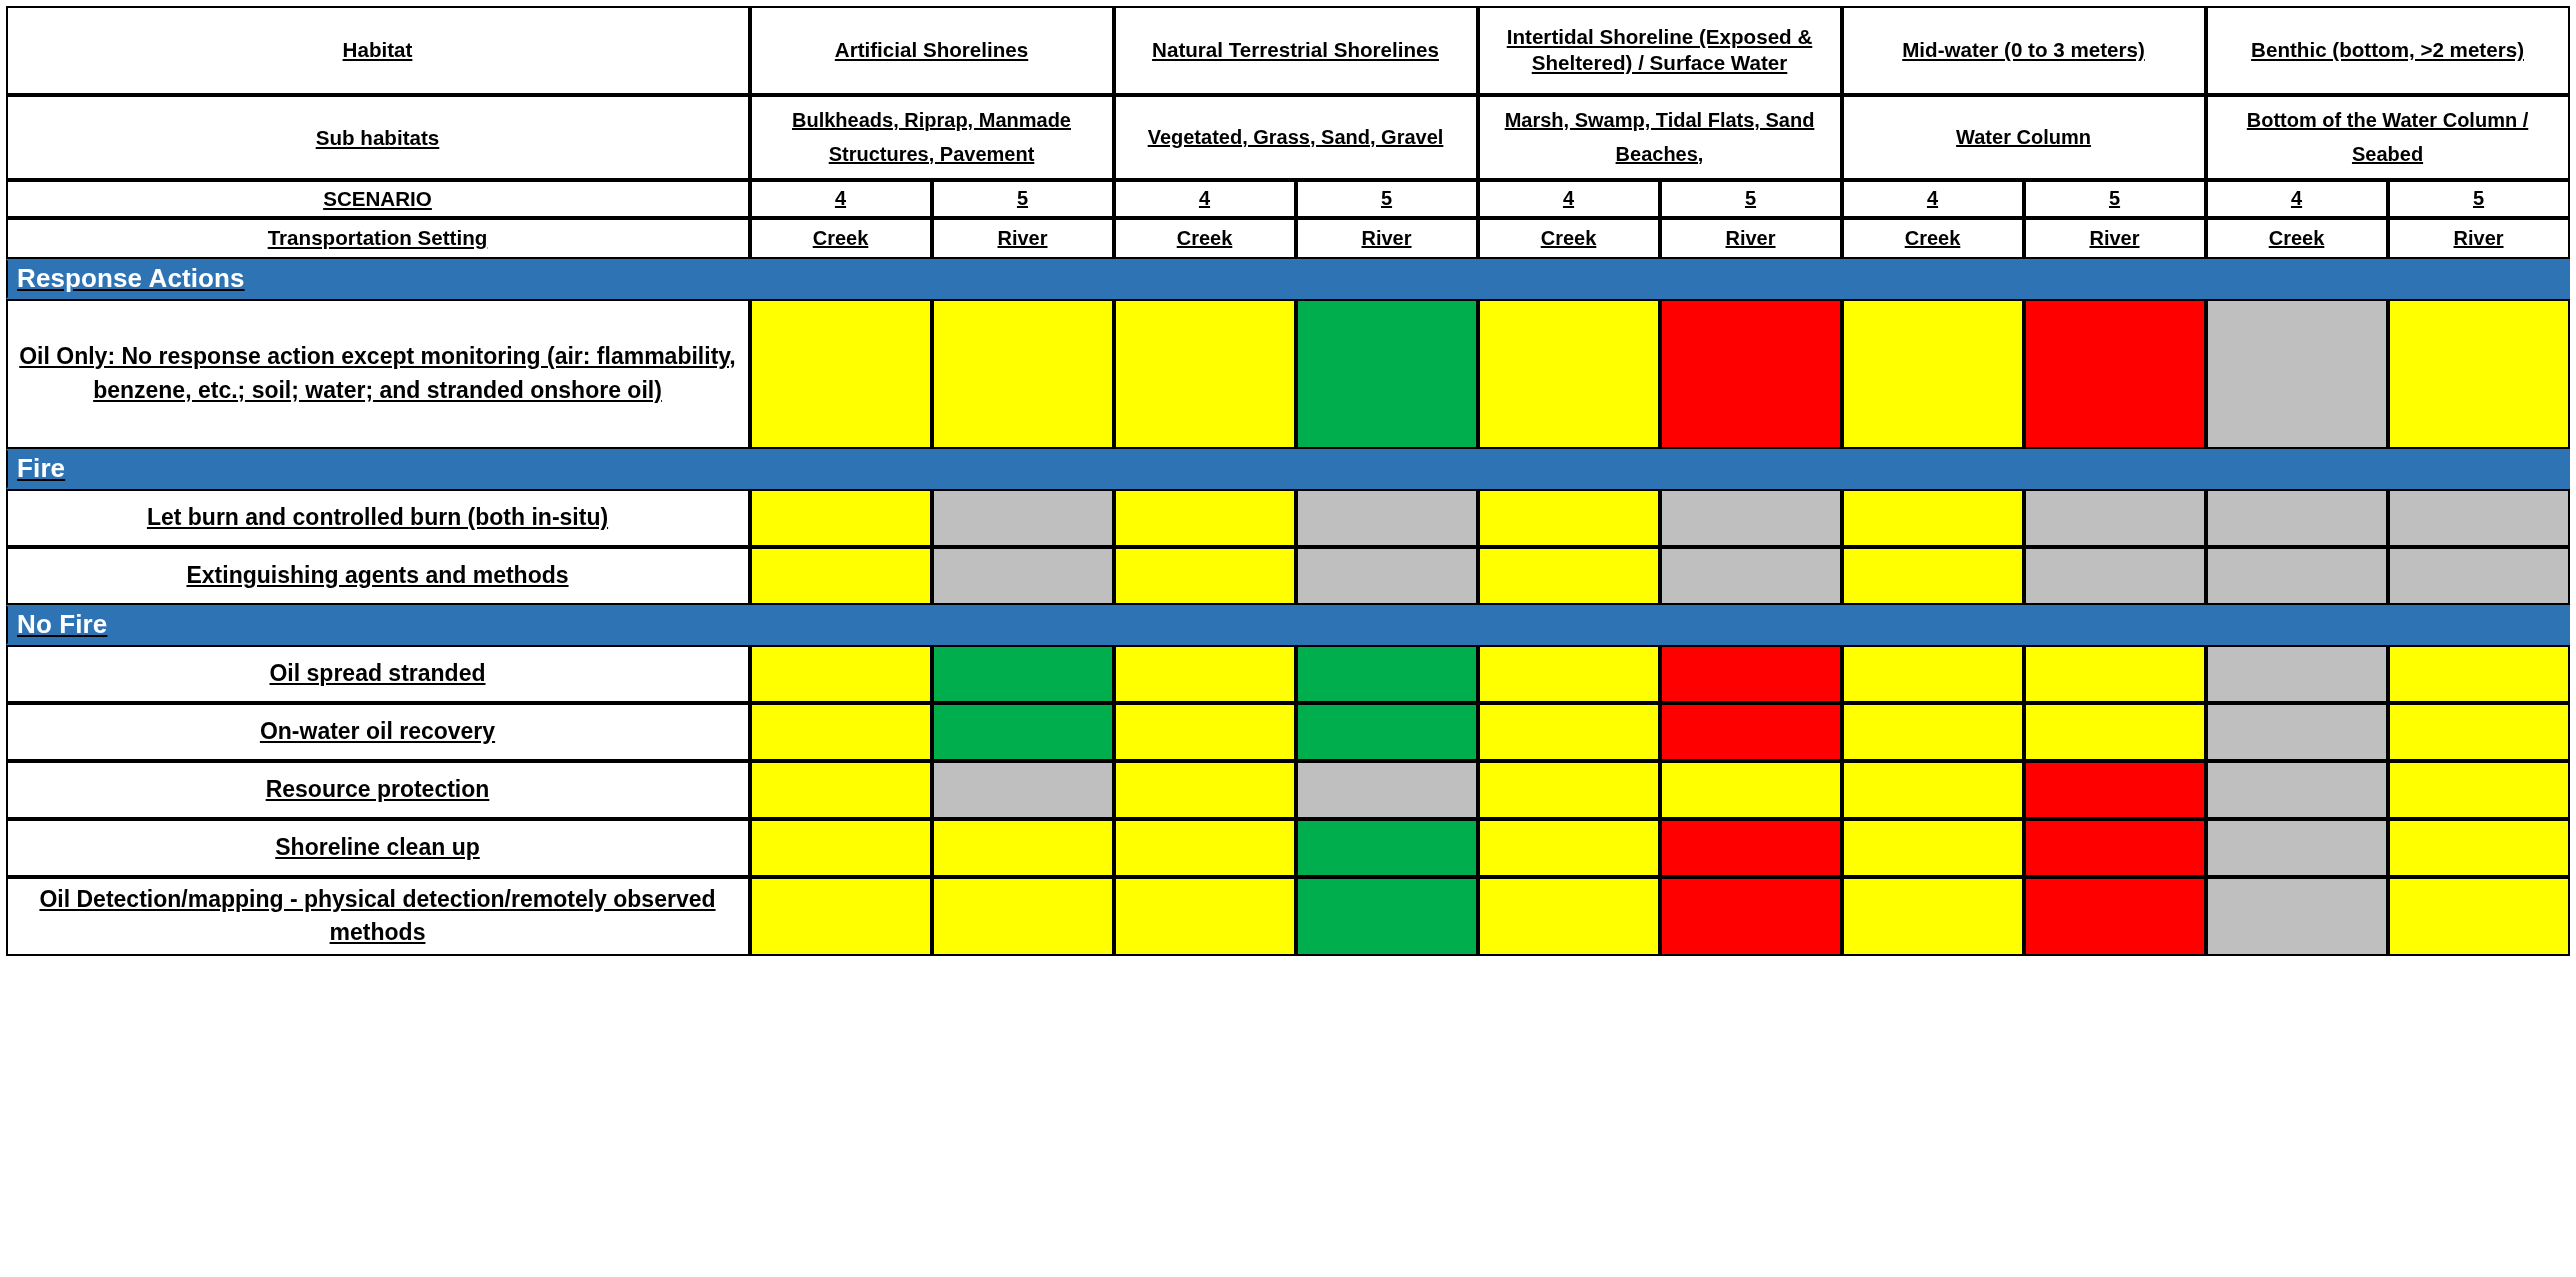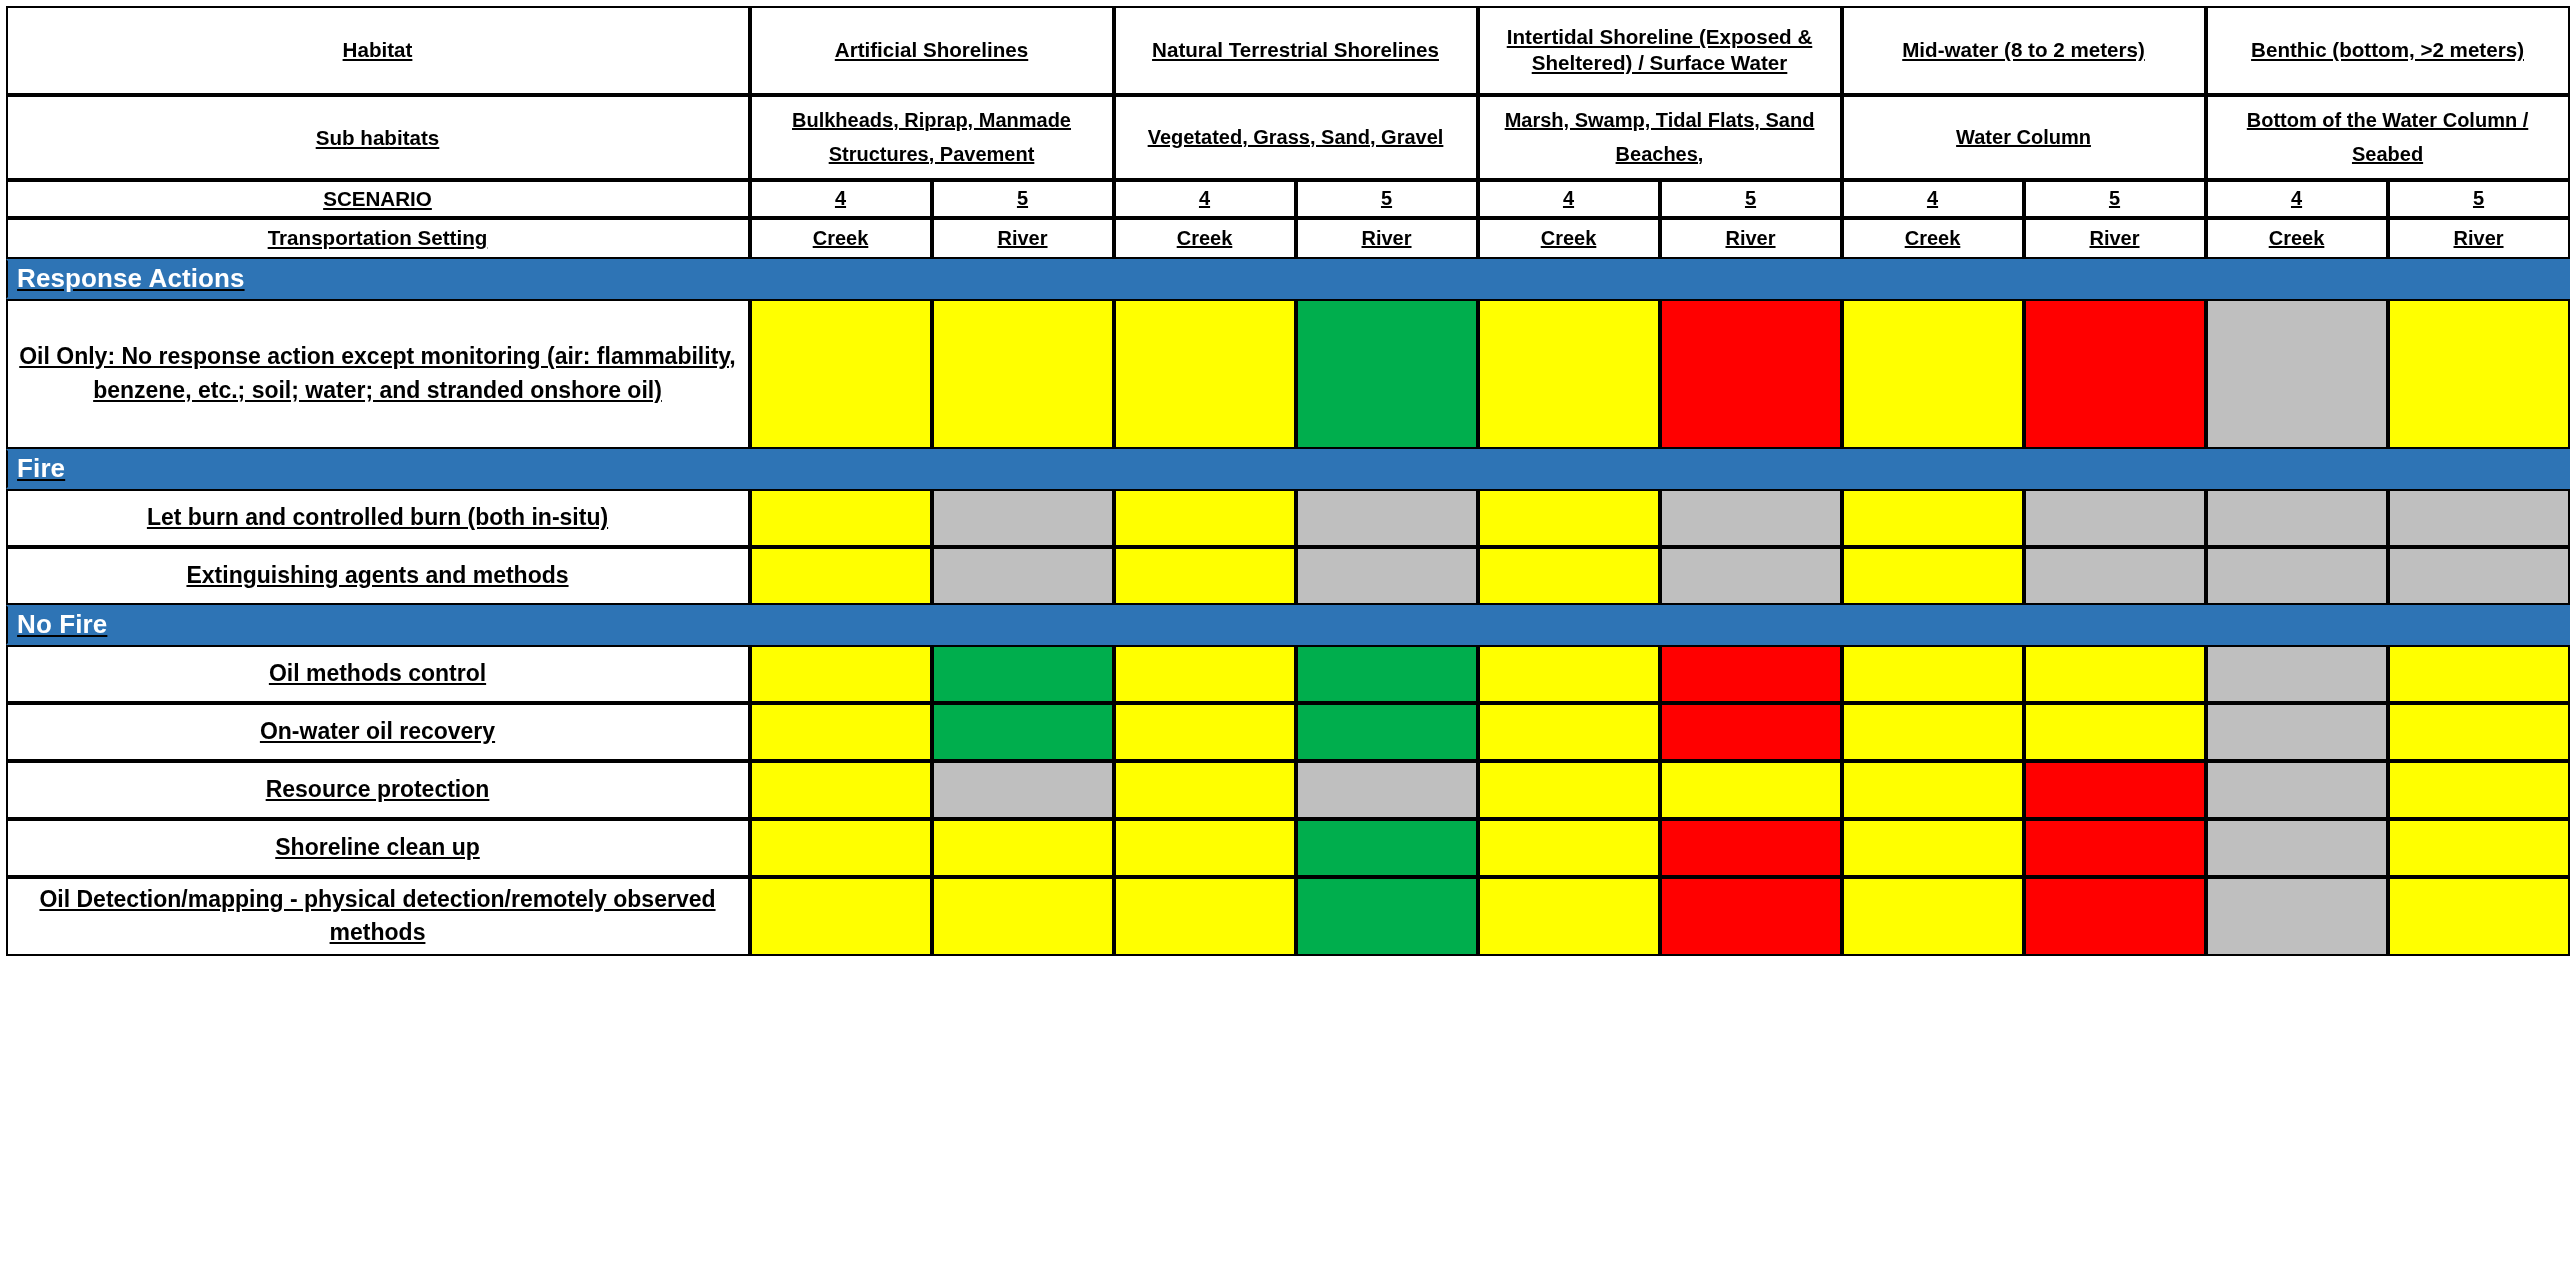--- a/index.html
+++ b/index.html
@@ -118,21 +118,21 @@
         <col class="c-data">
       <col class="c-data">
         <col class="c-data">
     </colgroup>
     <tbody id="matrix-body">
         <tr>
           <td class="hdr-habitat lbl-left">Habitat</td>
           <td class="hdr-habitat" colspan="2">Artificial Shorelines</td>
           <td class="hdr-habitat" colspan="2">Natural Terrestrial Shorelines</td>
           <td class="hdr-habitat" colspan="2">Intertidal Shoreline (Exposed &amp; Sheltered) / Surface Water</td>
-          <td class="hdr-habitat" colspan="2">Mid-water (8 to 2 meters)</td>
+          <td class="hdr-habitat" colspan="2">Mid-water (0 to 3 meters)</td>
           <td class="hdr-habitat" colspan="2">Benthic (bottom, &gt;2 meters)</td>
         </tr>
         <tr>
           <td class="hdr-sub lbl-left">Sub habitats</td>
           <td class="hdr-sub" colspan="2">Bulkheads, Riprap, Manmade Structures, Pavement</td>
           <td class="hdr-sub" colspan="2">Vegetated, Grass, Sand, Gravel</td>
           <td class="hdr-sub" colspan="2">Marsh, Swamp, Tidal Flats, Sand Beaches,</td>
           <td class="hdr-sub" colspan="2">Water Column</td>
           <td class="hdr-sub" colspan="2">Bottom of the Water Column / Seabed</td>
         </tr>
@@ -204,21 +204,21 @@
           <td class="cell grey h-reg"></td>
           <td class="cell yellow h-reg"></td>
           <td class="cell grey h-reg"></td>
           <td class="cell grey h-reg"></td>
           <td class="cell grey h-reg"></td>
         </tr>
         <tr class="section">
           <td colspan="11">No Fire</td>
         </tr>
         <tr class="data-row">
-          <td class="row-label h-reg">Oil methods control</td>
+          <td class="row-label h-reg">Oil spread stranded</td>
           <td class="cell yellow h-reg"></td>
           <td class="cell green h-reg"></td>
           <td class="cell yellow h-reg"></td>
           <td class="cell green h-reg"></td>
           <td class="cell yellow h-reg"></td>
           <td class="cell red h-reg"></td>
           <td class="cell yellow h-reg"></td>
           <td class="cell yellow h-reg"></td>
           <td class="cell grey h-reg"></td>
           <td class="cell yellow h-reg"></td>

